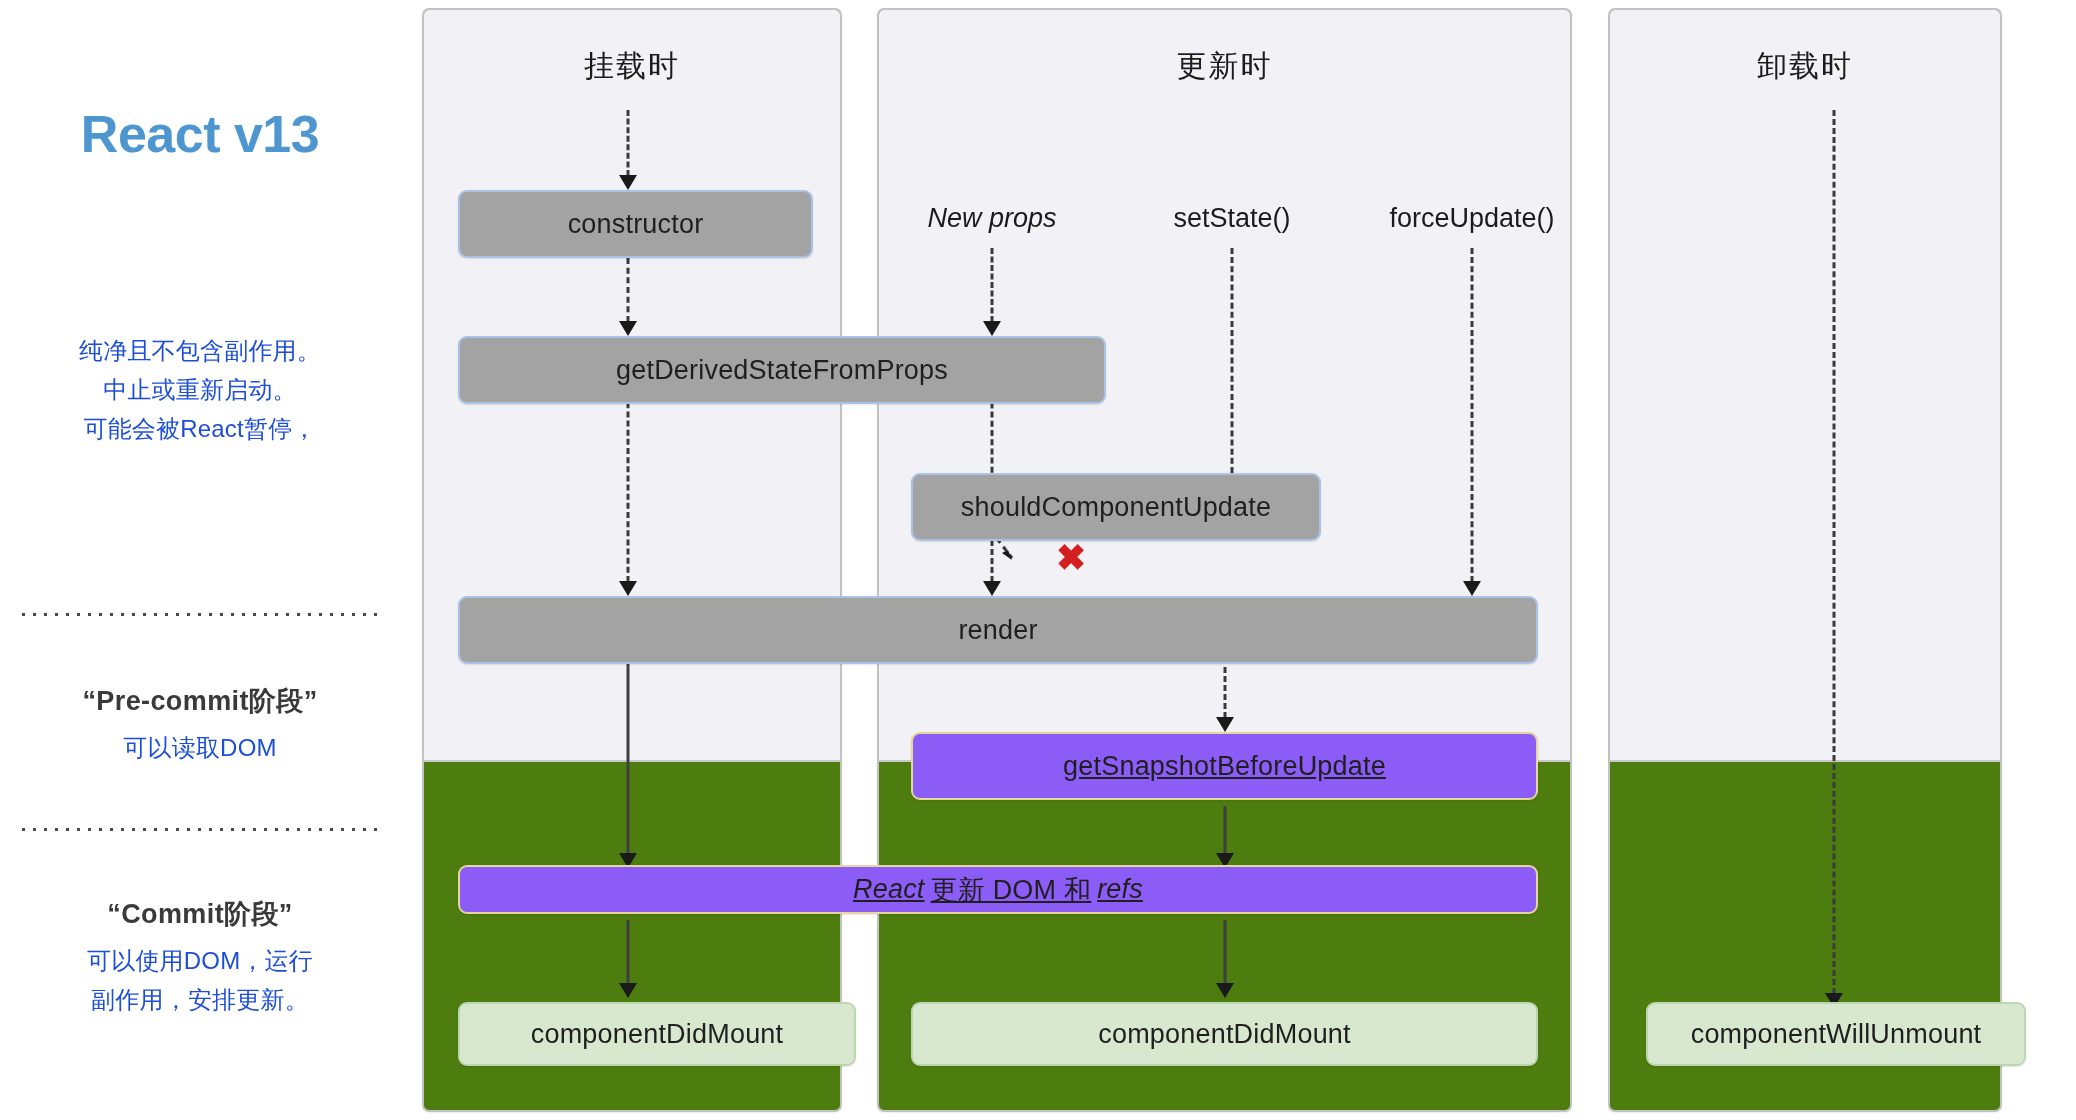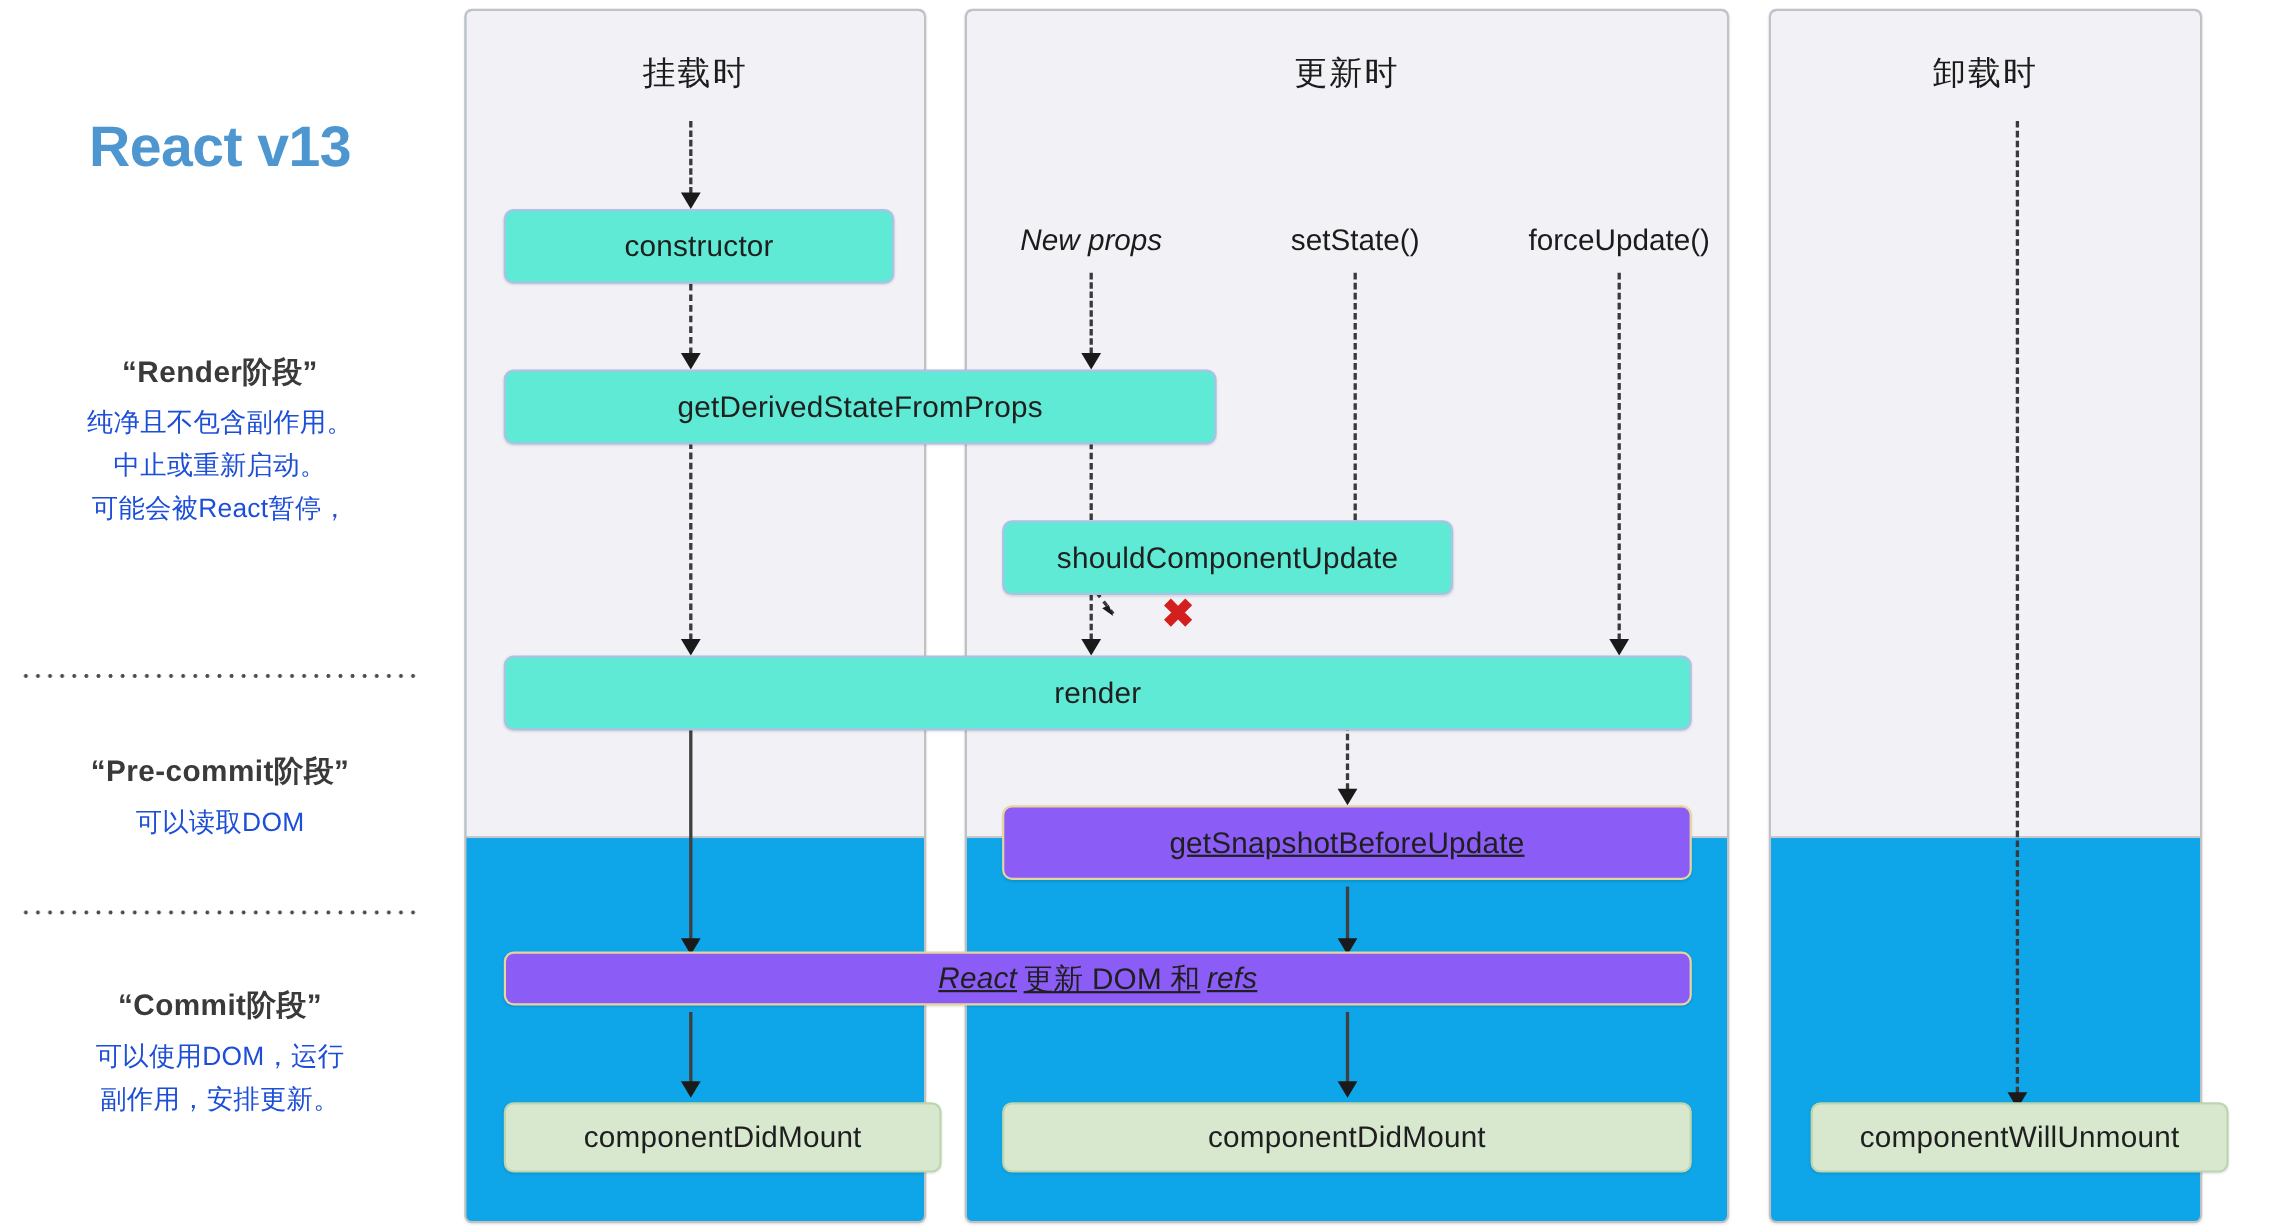--- a/index.html
+++ b/index.html
@@ -34,21 +34,21 @@
   .legend-sep {
     position:absolute; left:18px; width:364px; height:5px;
     background-image:radial-gradient(circle, #4a4a4a 1.6px, rgba(0,0,0,0) 1.9px);
     background-size:11px 5px; background-repeat:repeat-x;
   }
 
   
   .col-frame {
     position:absolute; top:8px; height:1104px;
     border:2px solid #c2c2c2; border-radius:7px;
-    background:#0ea5e9;
+    background:#4d7c0f;
     box-shadow:0 1px 2px rgba(0,0,0,0.07);
   }
   .col-shade {
     position:absolute; top:0; left:0; right:0; height:752px;
     background:#f2f2f6;
     border-bottom:2px solid #c9c9c9;
     border-radius:5px 5px 0 0;
   }
   .col-title {
     position:absolute; top:36px; left:0; right:0; text-align:center;
@@ -59,21 +59,21 @@
   #col-update { left:877px;  width:695px; }
   #col-unmount{ left:1608px; width:394px; }
 
   
   .lbox {
     position:absolute; display:flex; align-items:center; justify-content:center;
     border-radius:9px; font-size:27px; letter-spacing:0.2px;
     color:#1f1f1f; text-align:center; white-space:nowrap;
     box-shadow:0 1px 2px rgba(0,0,0,0.10);
   }
-  .lbox.blue   { background:#5eead4; border:2px solid #a9c2e6; }
+  .lbox.blue   { background:#a3a3a3; border:2px solid #a9c2e6; }
   .lbox.yellow { background:#8b5cf6; border:2px solid #e6d59d;text-decoration:underline; }
   .lbox.green  { background:#d7e8cf; border:2px solid #bcd6b0; }
 
   
   .conn { position:absolute; }
   .conn .shaft {
     position:absolute; left:50%; top:0; transform:translateX(-50%);
     width:0; border-left-width:3px; border-left-style:dashed;
     border-left-color:#3a3a3a;
   }
@@ -105,21 +105,20 @@
   .ital { font-style:italic; }
 </style>
 </head>
 <body>
 
 <div id="legend">
 
   <div id="brand-title">React v13</div>
 
   <div class="legend-block" style="top:322px;">
-    <div class="legend-head">“Render阶段”</div>
     <div class="legend-body">
       <div>纯净且不包含副作用。</div>
       <div>中止或重新启动。</div>
       <div>可能会被React暂停，</div>
     </div>
   </div>
 
   <div class="legend-sep" style="top:612px;"></div>
 
   <div class="legend-block" style="top:685px;">

